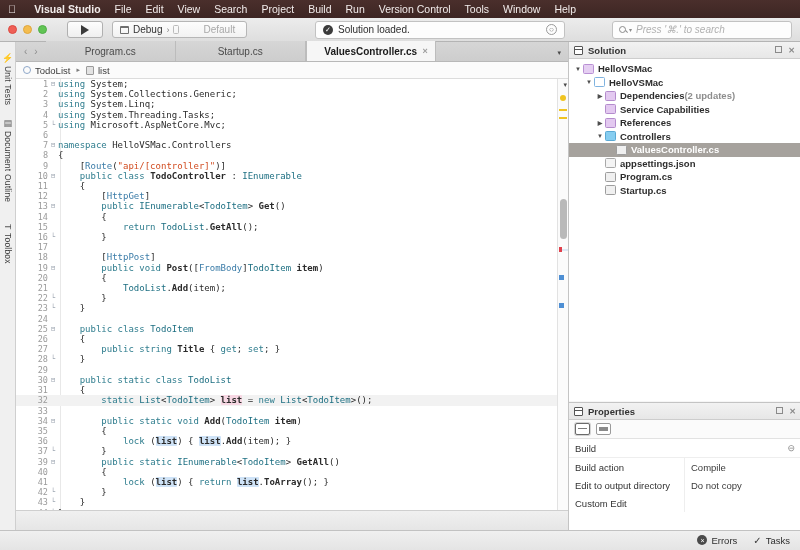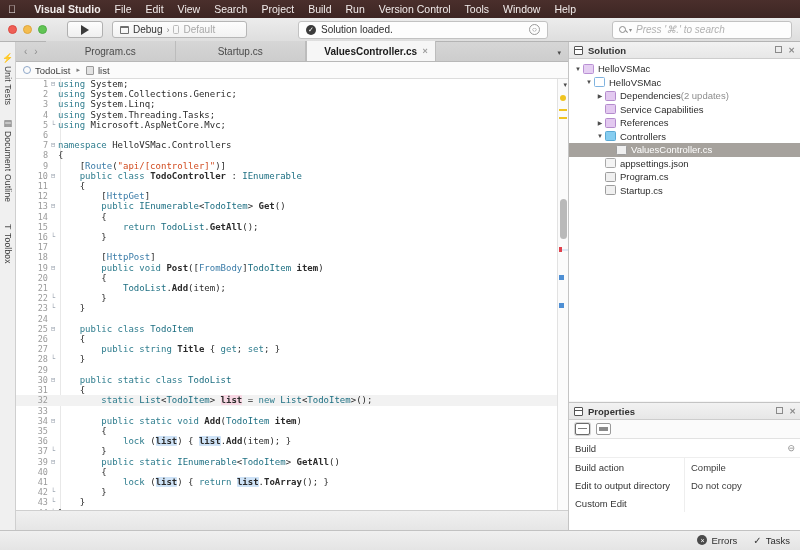--- a/index.html
+++ b/index.html
@@ -52,24 +52,24 @@
     border: 1px solid #b6b6b6; border-radius: 3px;
     display: flex; align-items: center; padding: 0 7px;
     font-size: 10px; color: #333; gap: 4px;
   }
   .cfg-ico {
     width: 9px; height: 8px; border: 1px solid #6e6e6e; border-radius: 1px;
     border-top-width: 2.5px; display:inline-block;
   }
   .cfg-ico.dev { width: 6px; height: 9px; border-width:1px; border-color:#bbb; border-radius:1.5px;}
   .cfg-arrow { color: #8a8a8a; font-size: 9px; }
-  .cfg-dim { color: #a8a8a8; }
+  .cfg-dim { color: #a8a8a8; margin-left: 20px; }
 
   .status-box {
-    position: absolute; left: 298px; width: 250px; height: 18px;
+    position: absolute; left: 315px; width: 250px; height: 18px;
     background: #fdfdfd; border: 1px solid #c2c2c2; border-radius: 3px;
     display: flex; align-items: center; padding: 0 7px;
     font-size: 10px; color: #2e2e2e;
   }
   .status-check {
     width: 10px; height: 10px; border-radius: 50%; background: #3b3b3b;
     color: #fff; font-size: 7px; display: flex; align-items: center;
     justify-content: center; margin-right: 5px; line-height:1;
   }
   .status-info {
@@ -236,21 +236,21 @@
   .pane-head .hico {
     width:9px;height:9px;border:1px solid #555; border-radius:1px;
     display:inline-block; position:relative; background:#fff;
   }
   .pane-head .hico::before{
     content:''; position:absolute; left:0; right:0; top:2px; height:1px; background:#555;
   }
   .pane-actions { margin-left:auto; display:flex; gap:6px; color:#8a8a8a; font-size:8px;}
   .pane-actions .sq { width:7px;height:7px;border:1px solid #8a8a8a;}
 
-  .sol-tree { background:#fff; height: 342px; overflow:hidden; padding-top:3px;}
+  .sol-tree { background:#fff; height: 342px; overflow:hidden; padding-top:3px;font-weight:bold;}
   .trow {
     display:flex; align-items:center; height:13.5px;
     font-size: 9.5px; color:#2d2d2d; white-space:nowrap;
   }
   .trow.sel { background:#a6a29d; color:#ffffff; }
   .tw { width:10px; text-align:center; font-size:6px; color:#4d4d4d; flex-shrink:0;}
   .ico { width:11px;height:10px;margin-right:4px; flex-shrink:0; display:inline-block; border-radius:1.5px;}
   .ico.sln   { background:#e5cff2; border:1px solid #b990d4;}
   .ico.proj  { background:#ffffff; border:1.3px solid #7fb3e0;}
   .ico.dep   { background:#e3c9f0; border:1px solid #b48ccd;}

